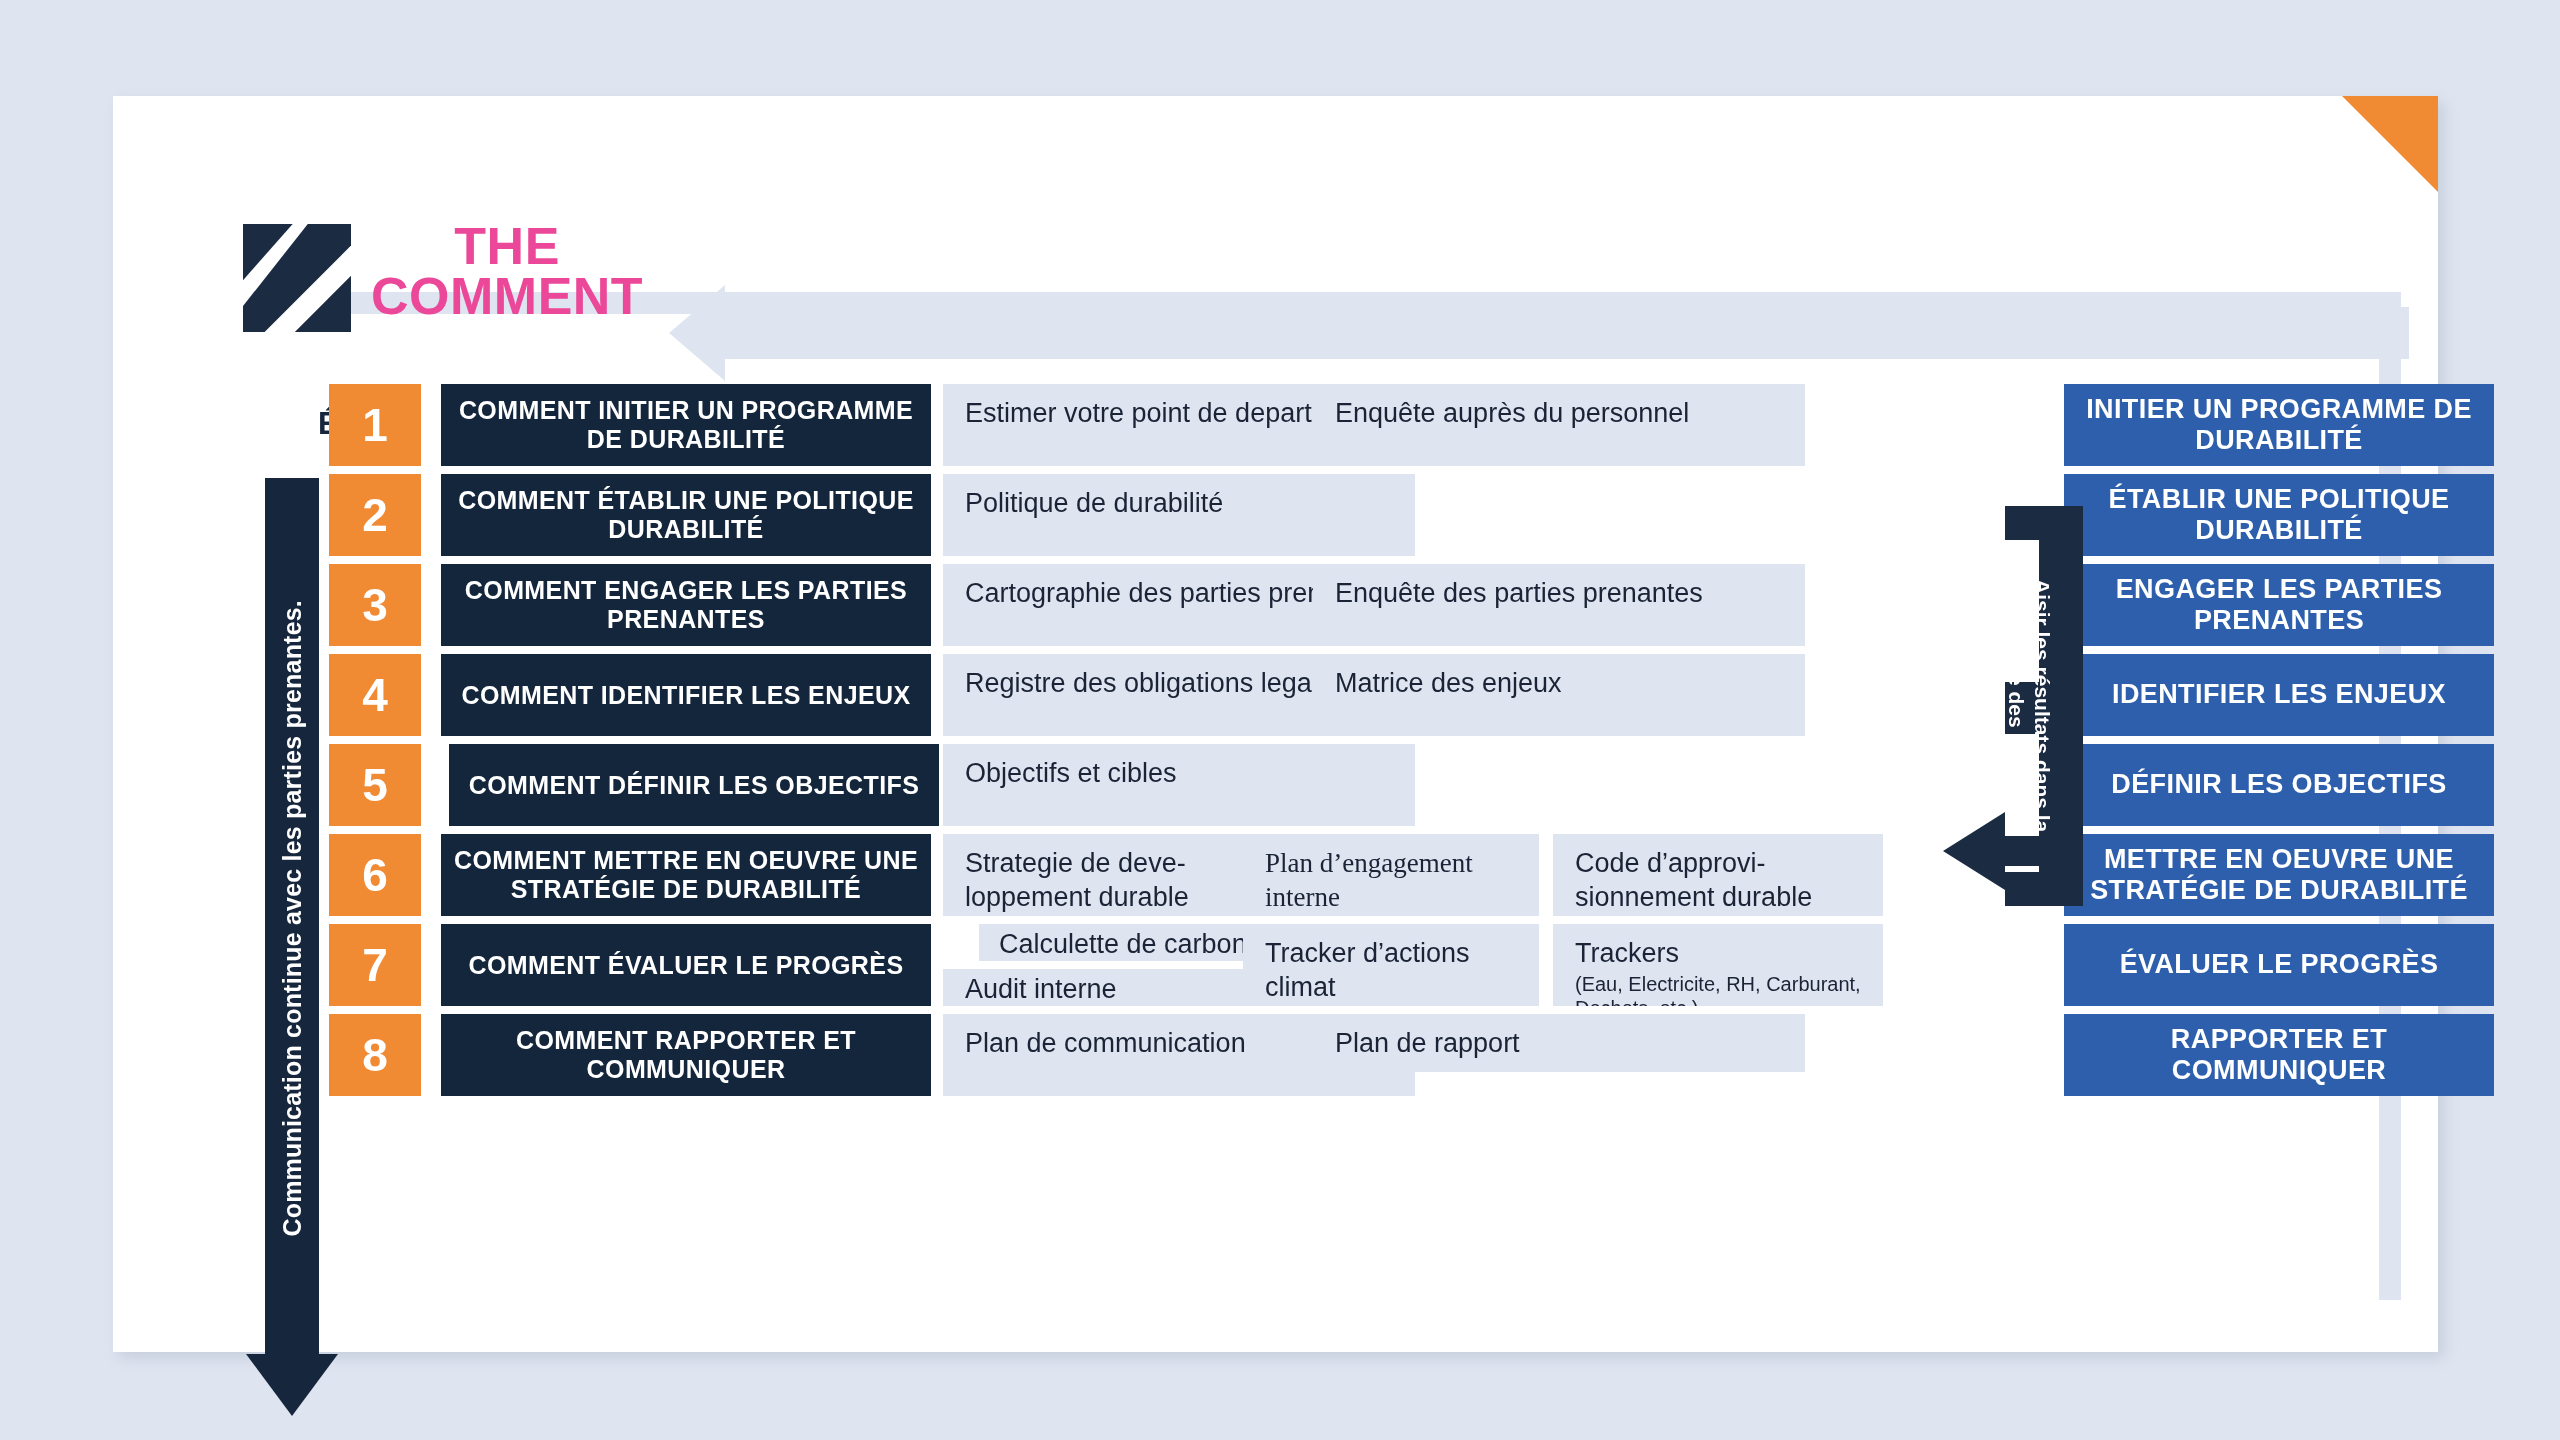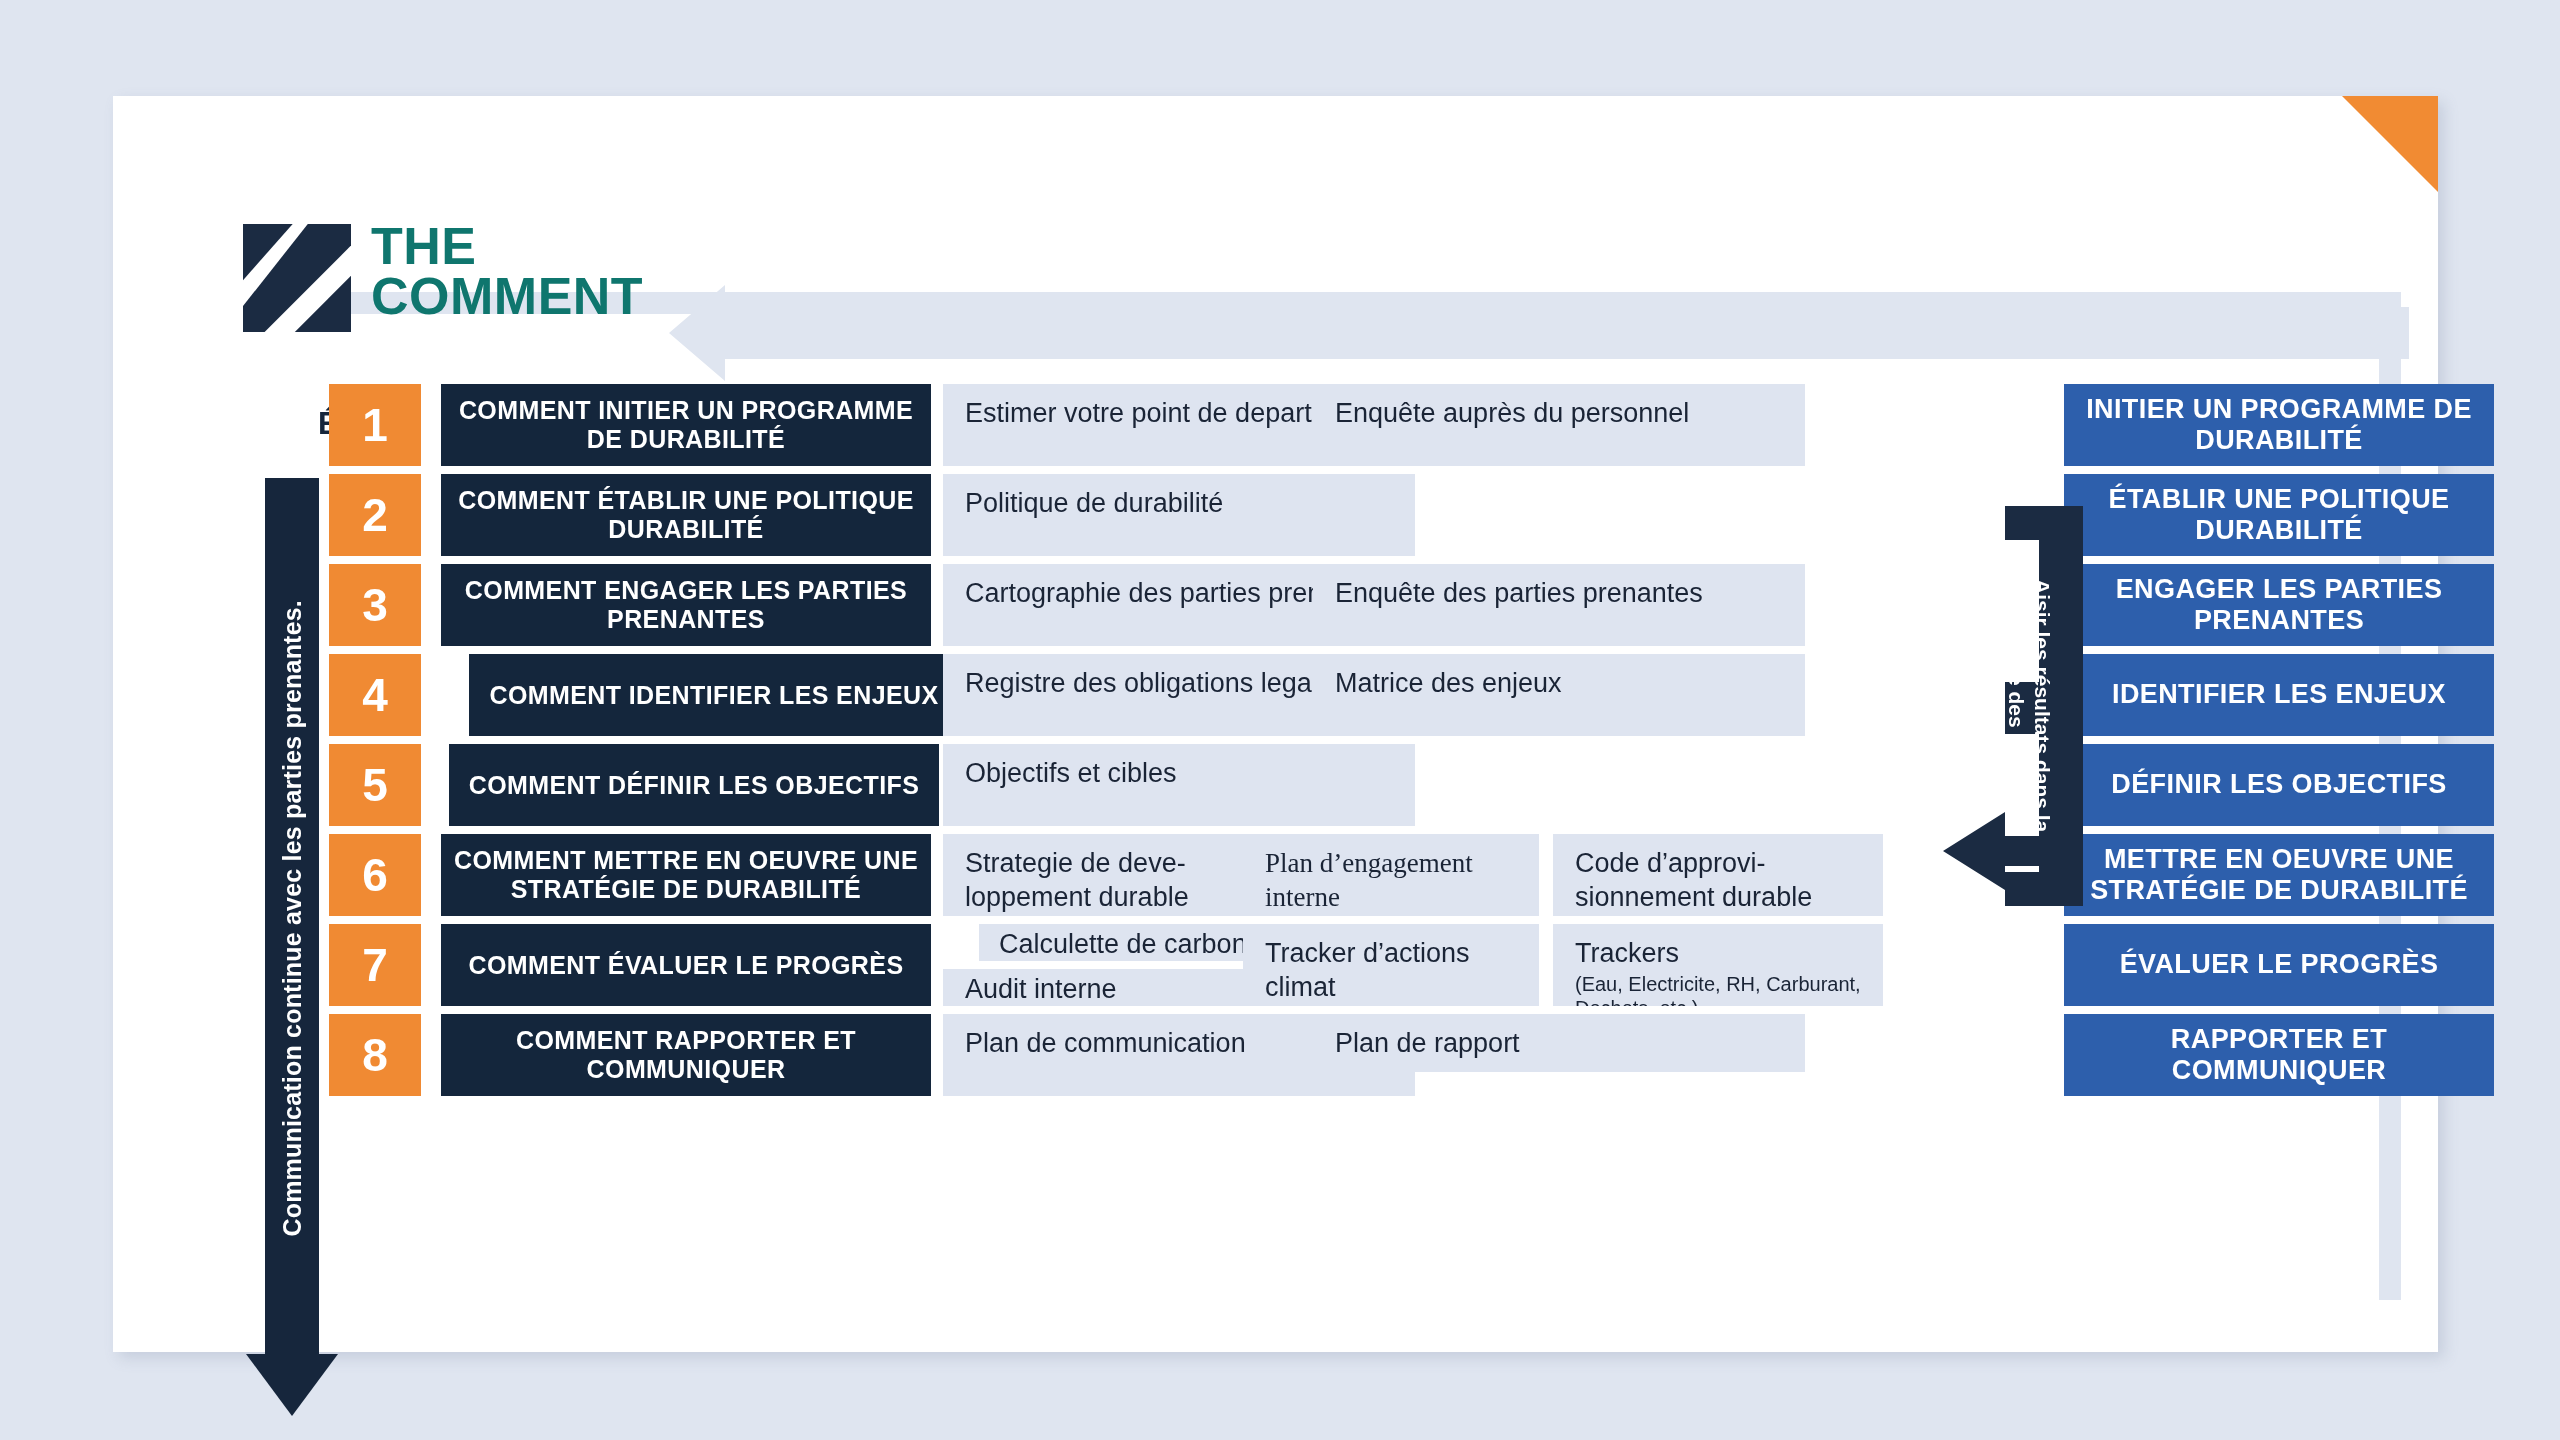--- a/index.html
+++ b/index.html
@@ -43,21 +43,21 @@
   }
 
   
   #logo-mark {
     position: absolute; left: 130px; top: 128px;
     width: 108px; height: 108px;
   }
   #logo-text {
     position: absolute; left: 258px; top: 126px;
     font-weight: 700; font-size: 52px; line-height: 0.96;
-    letter-spacing: 0.5px; color: #0f766e;
+    letter-spacing: 0.5px; color: #ec4899; text-align: center;
   }
 
   
   #header-arrow { position: absolute; left: 556px; top: 189px; width: 1740px; height: 96px; }
 
   
   .col-head {
     position: absolute;
     font-weight: 700; font-size: 31px; color: #16263c;
   }
@@ -220,21 +220,21 @@
       <div class="num-box" style="top: 378px; height: 82px;">2</div>
       <div class="step-box" style="top: 378px; height: 82px;">COMMENT ÉTABLIR UNE POLITIQUE DURABILITÉ</div>
       <div class="tile" style="left: 830px; top: 378px; width: 472px; height: 82px;">Politique de durabilité</div>
       <div class="case-box" style="top: 378px; height: 82px;">ÉTABLIR UNE POLITIQUE DURABILITÉ</div>
       <div class="num-box" style="top: 468px; height: 82px;">3</div>
       <div class="step-box" style="top: 468px; height: 82px;">COMMENT ENGAGER LES PARTIES PRENANTES</div>
       <div class="tile" style="left: 830px; top: 468px; width: 472px; height: 82px;">Cartographie des parties prenantes</div>
       <div class="tile" style="left: 1200px; top: 468px; width: 492px; height: 82px;">Enquête des parties prenantes</div>
       <div class="case-box" style="top: 468px; height: 82px;">ENGAGER LES PARTIES PRENANTES</div>
       <div class="num-box" style="top: 558px; height: 82px;">4</div>
-      <div class="step-box" style="top: 558px; height: 82px; margin-left: 28px;">COMMENT IDENTIFIER LES ENJEUX</div>
+      <div class="step-box" style="top: 558px; height: 82px;">COMMENT IDENTIFIER LES ENJEUX</div>
       <div class="tile" style="left: 830px; top: 558px; width: 472px; height: 82px;">Registre des obligations legales</div>
       <div class="tile" style="left: 1200px; top: 558px; width: 492px; height: 82px;">Matrice des enjeux</div>
       <div class="case-box" style="top: 558px; height: 82px;">IDENTIFIER LES ENJEUX</div>
       <div class="num-box" style="top: 648px; height: 82px;">5</div>
       <div class="step-box" style="top: 648px; height: 82px; margin-left: 8px;">COMMENT DÉFINIR LES OBJECTIFS</div>
       <div class="tile" style="left: 830px; top: 648px; width: 472px; height: 82px;">Objectifs et cibles</div>
       <div class="case-box" style="top: 648px; height: 82px;">DÉFINIR LES OBJECTIFS</div>
       <div class="num-box" style="top: 738px; height: 82px;">6</div>
       <div class="step-box" style="top: 738px; height: 82px;">COMMENT METTRE EN OEUVRE UNE STRATÉGIE DE DURABILITÉ</div>
       <div class="tile" style="left: 830px; top: 738px; width: 332px; height: 82px;">Strategie de deve-loppement durable</div>

